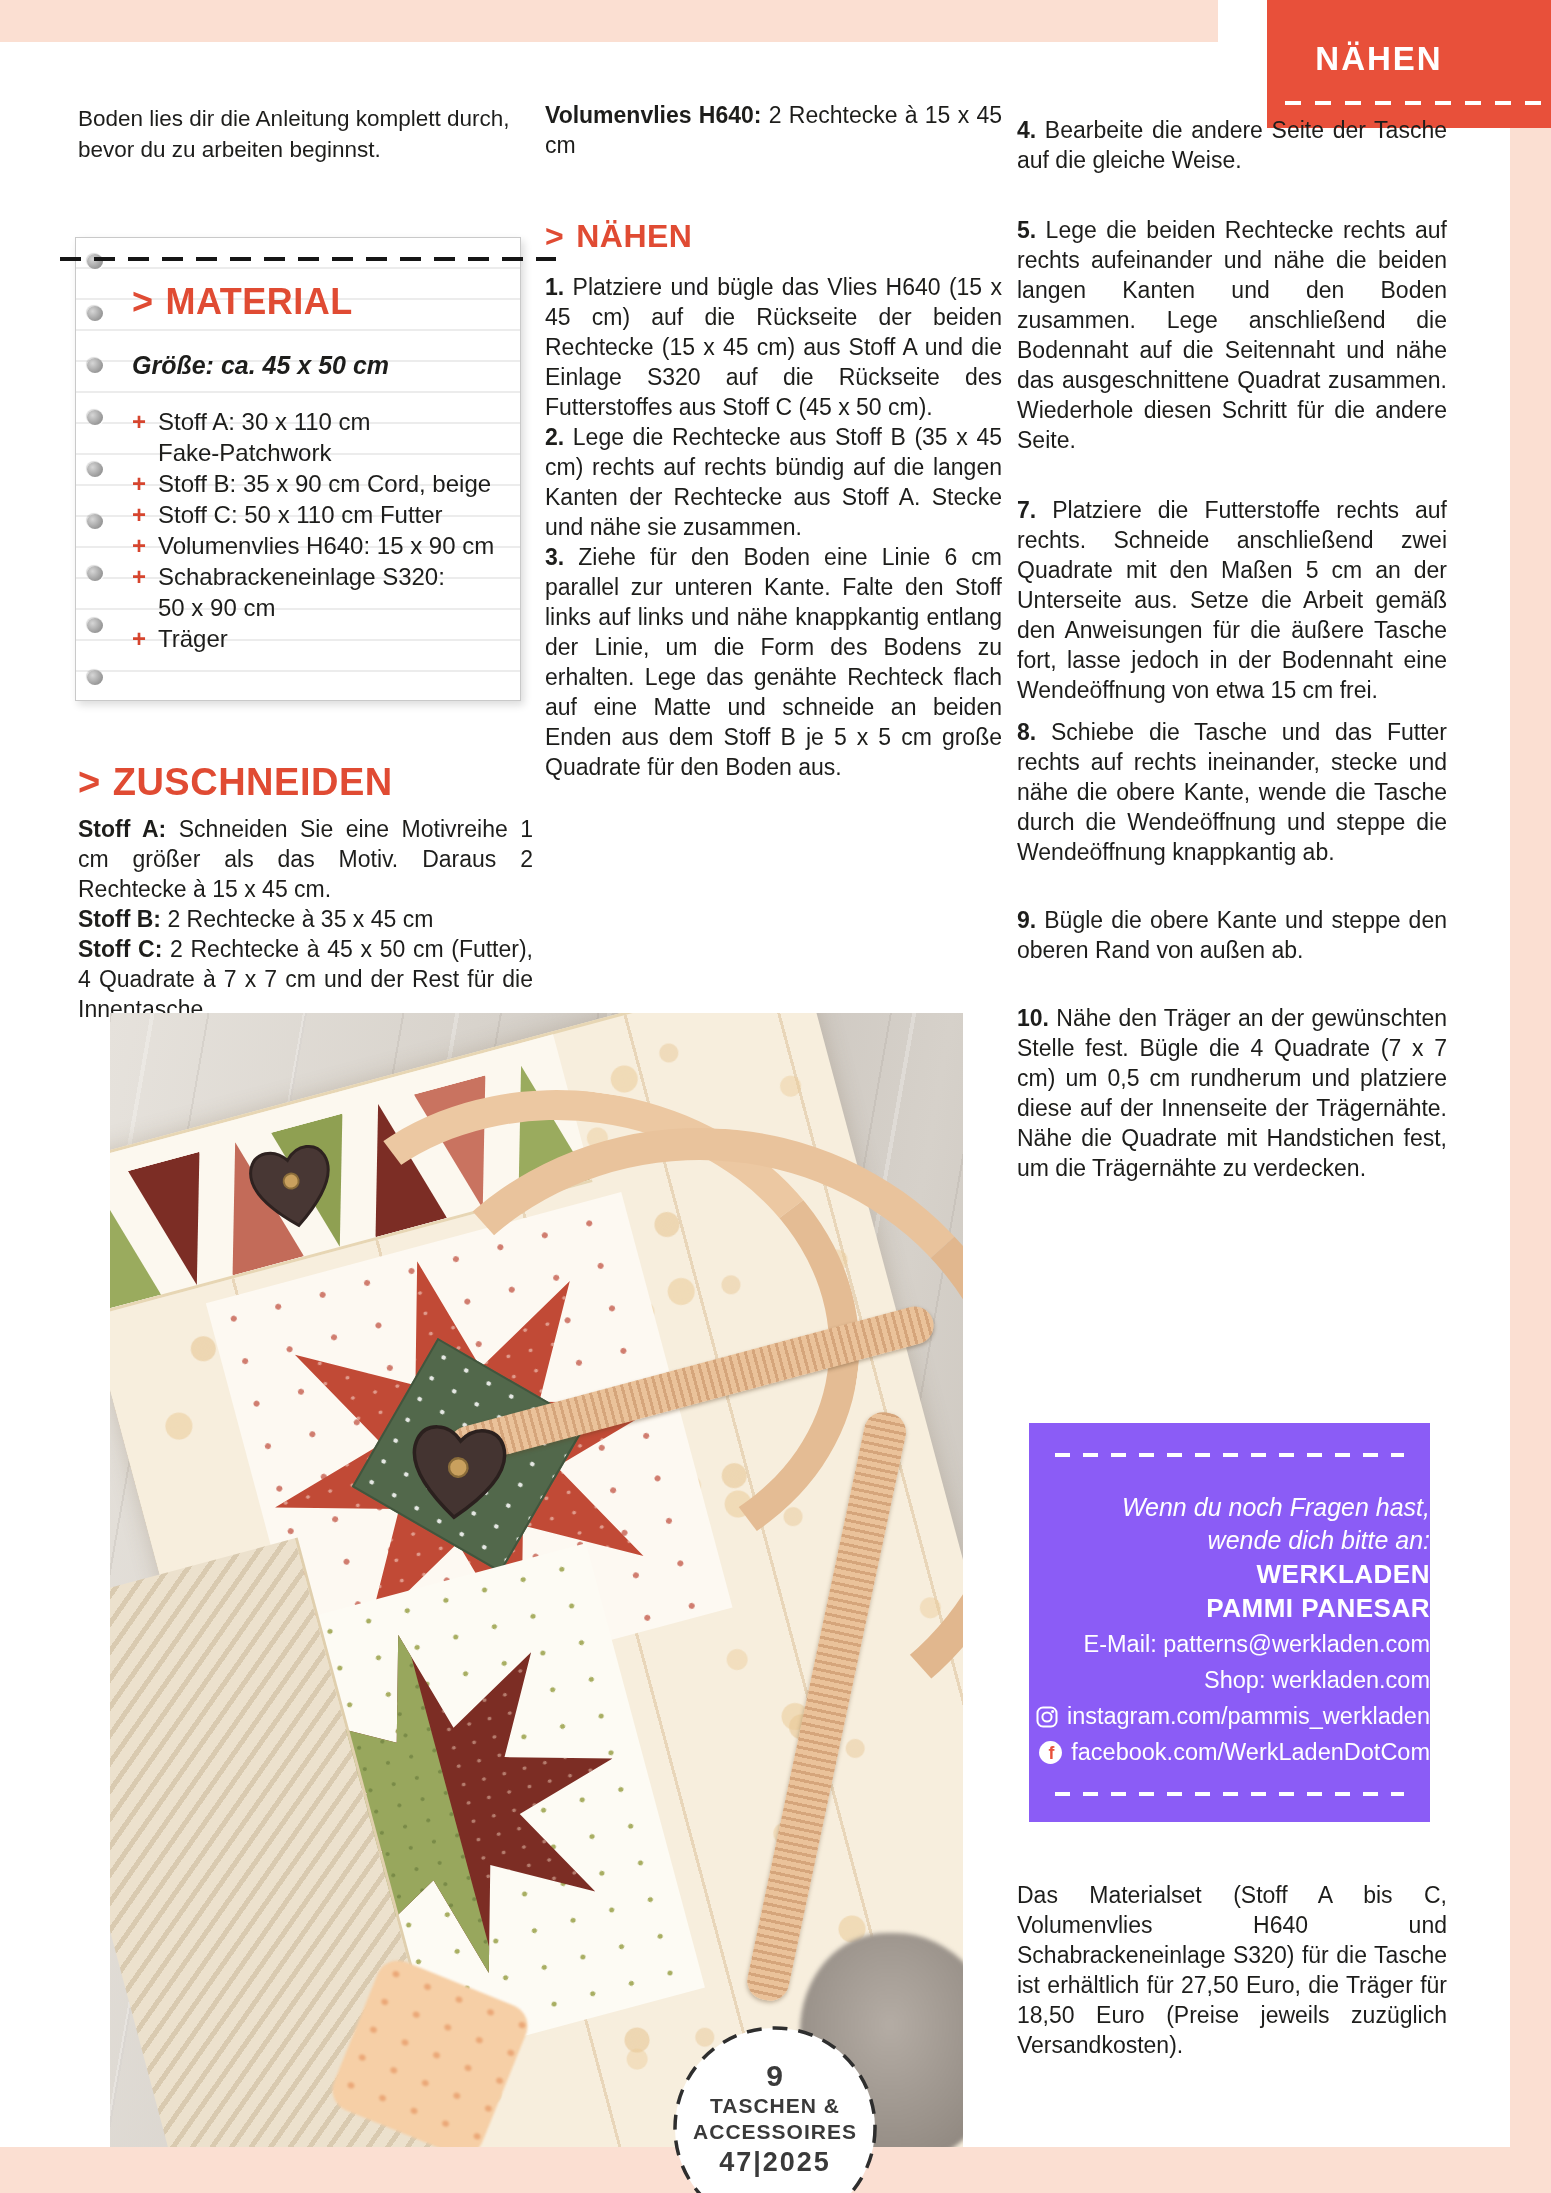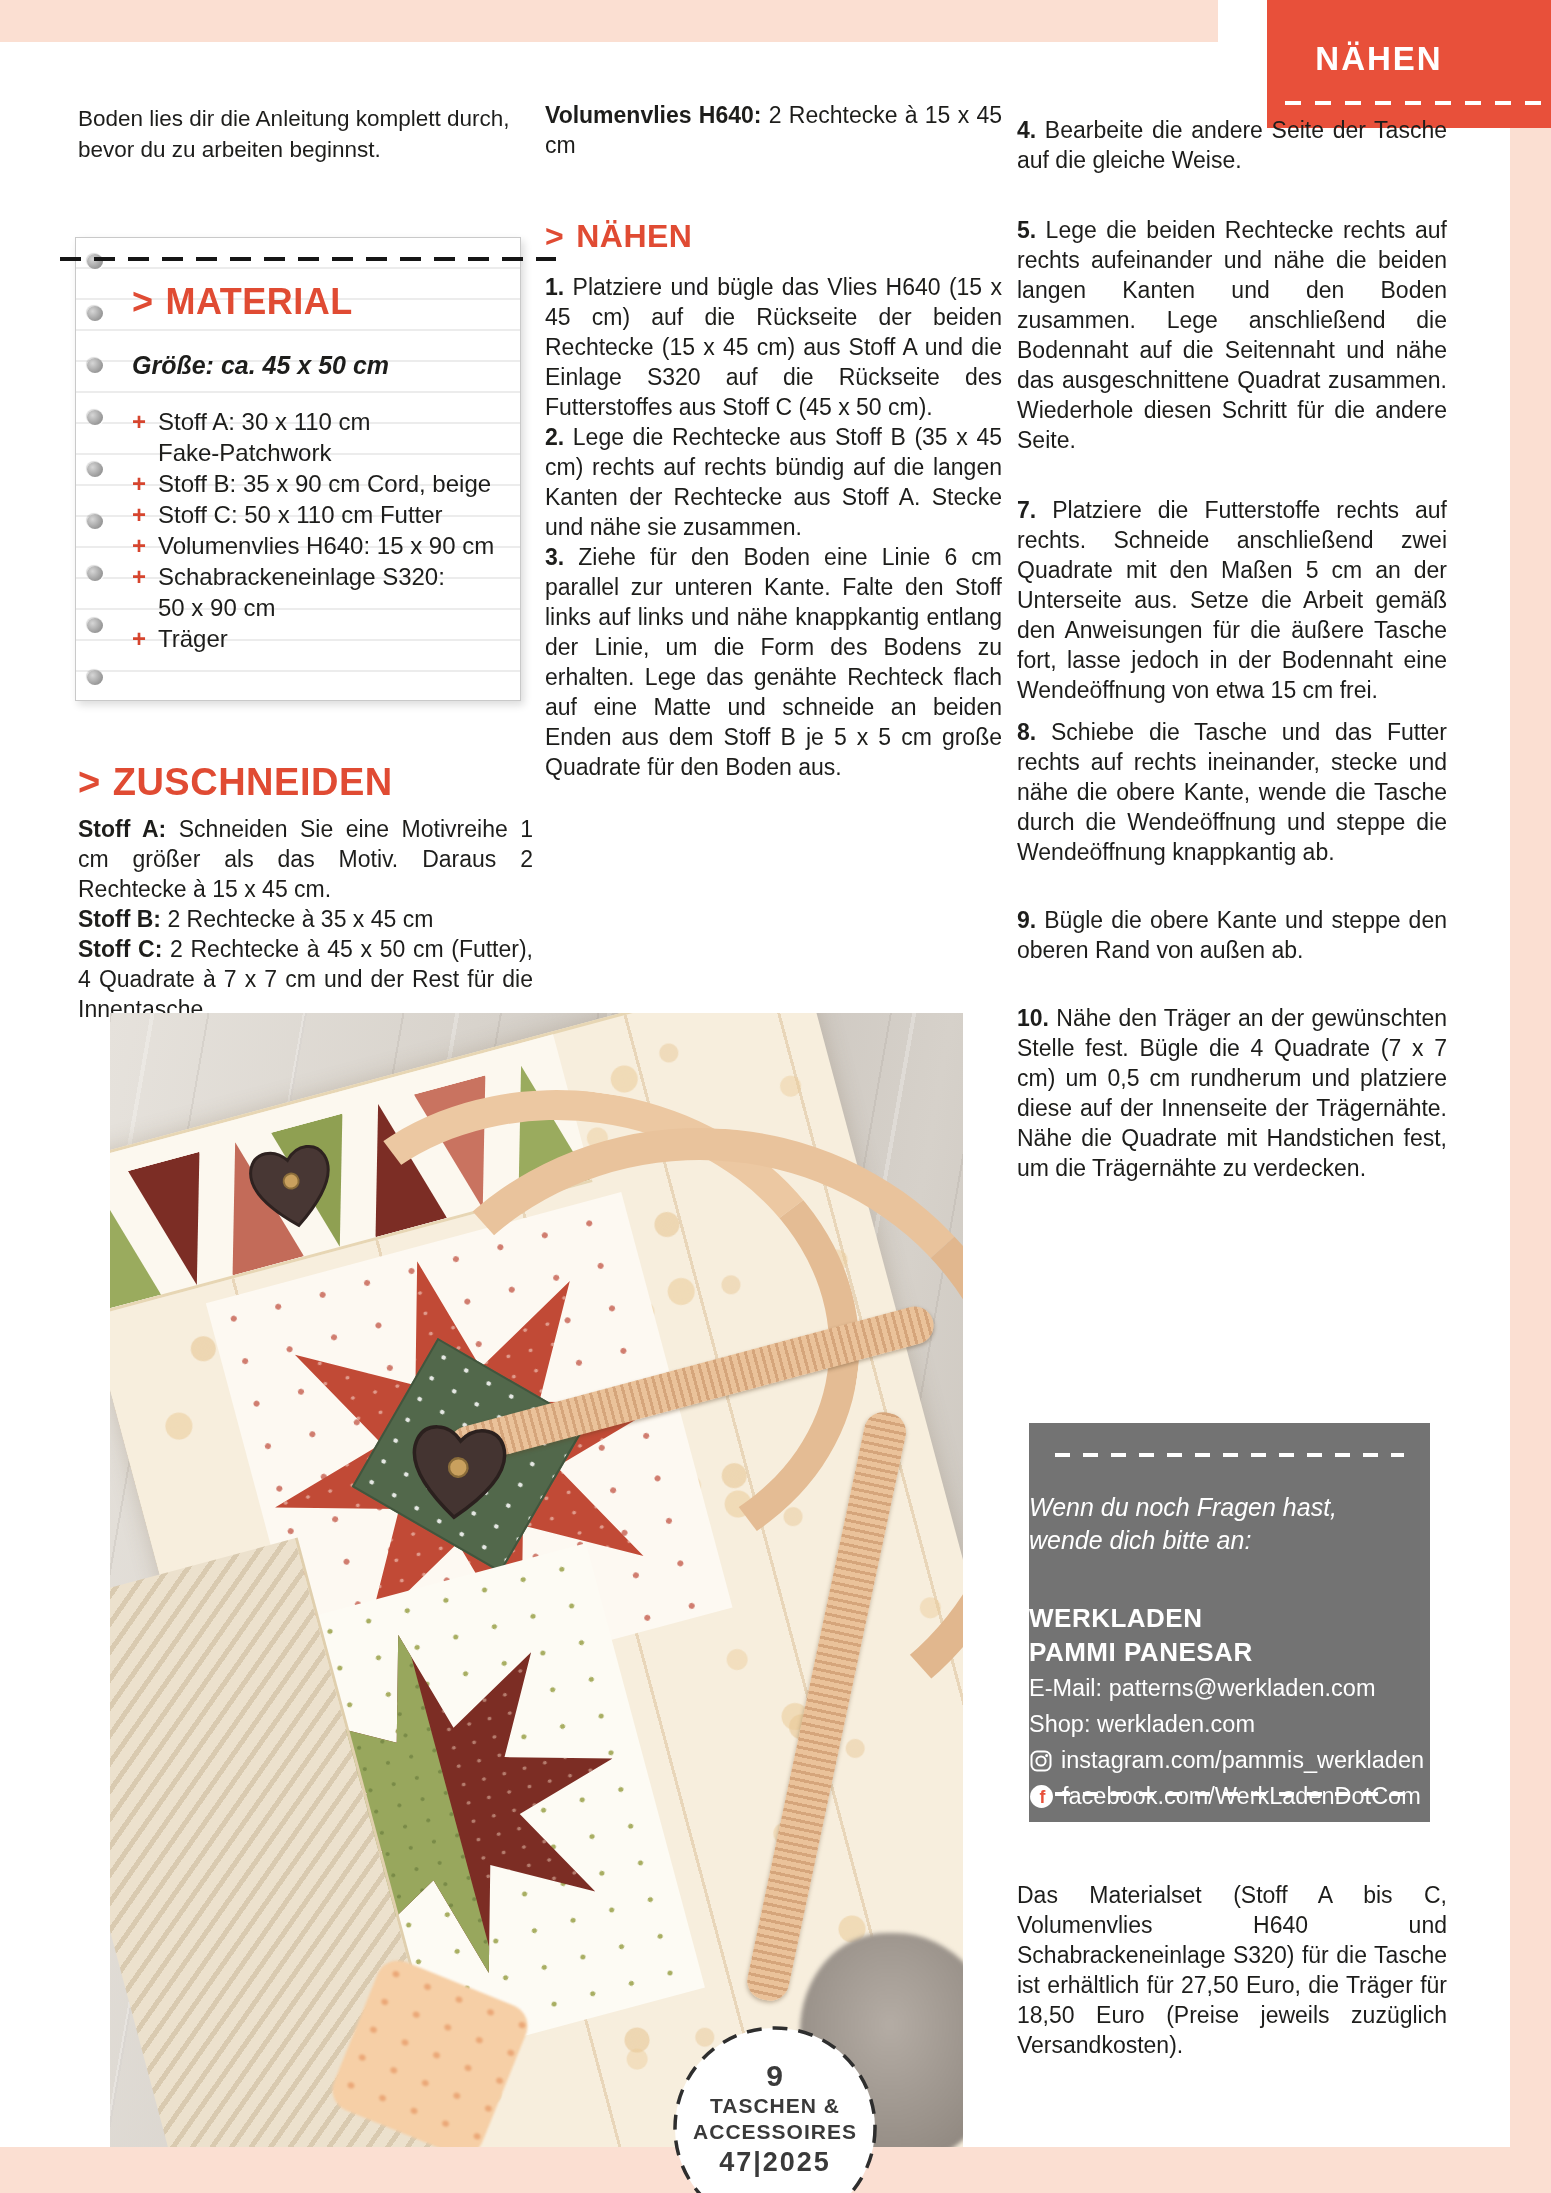--- a/index.html
+++ b/index.html
@@ -64,29 +64,29 @@
   #col2{left:545px;top:100px;width:457px;}
   #col2 .h2{margin-top:54px;font-size:32px;}
   .step{margin-top:26px;}
   .step:first-child{margin-top:0;}
   
   #col3{left:1017px;top:100px;width:430px;margin-top:15px;}
   #col3 .h2{margin-top:46px;font-size:37px;}
   #col3 .after-h{margin-top:12px;}
   
   #contact-box{
-    left:1029px;top:1423px;width:401px;height:399px;background:#737373;
-    color:#fff;text-align:left;z-index:5;
+    left:1029px;top:1423px;width:401px;height:399px;background:#8b5cf6;
+    color:#fff;text-align:right;z-index:5;
   }
   #contact-box .dash-white{position:absolute;left:26px;right:26px;height:4px;
     background:repeating-linear-gradient(90deg,#fff 0 15px,transparent 15px 28px);}
   #contact-dash-top{top:30px;}
   #contact-dash-bottom{bottom:26px;}
   #contact-intro{margin-top:68px;font-style:italic;font-size:25px;line-height:33px;}
-  #contact-names{margin-top:44px;font-weight:bold;font-size:26px;line-height:34px;letter-spacing:.5px;}
+  #contact-names{font-weight:bold;font-size:26px;line-height:34px;letter-spacing:.5px;}
   .contact-line{margin-top:3px;font-size:23.5px;line-height:33px;}
   .soc-icon{vertical-align:-5px;margin-right:8px;}
   
   #materialset{left:1017px;top:1880px;width:430px;}
   
   #photo{left:110px;top:1013px;width:853px;height:1134px;overflow:hidden;background:#d9d4ce;}
   #wood{
     position:absolute;inset:0;
     background:
       repeating-linear-gradient(100deg,rgba(110,100,92,.10) 0 2px,transparent 2px 96px),

